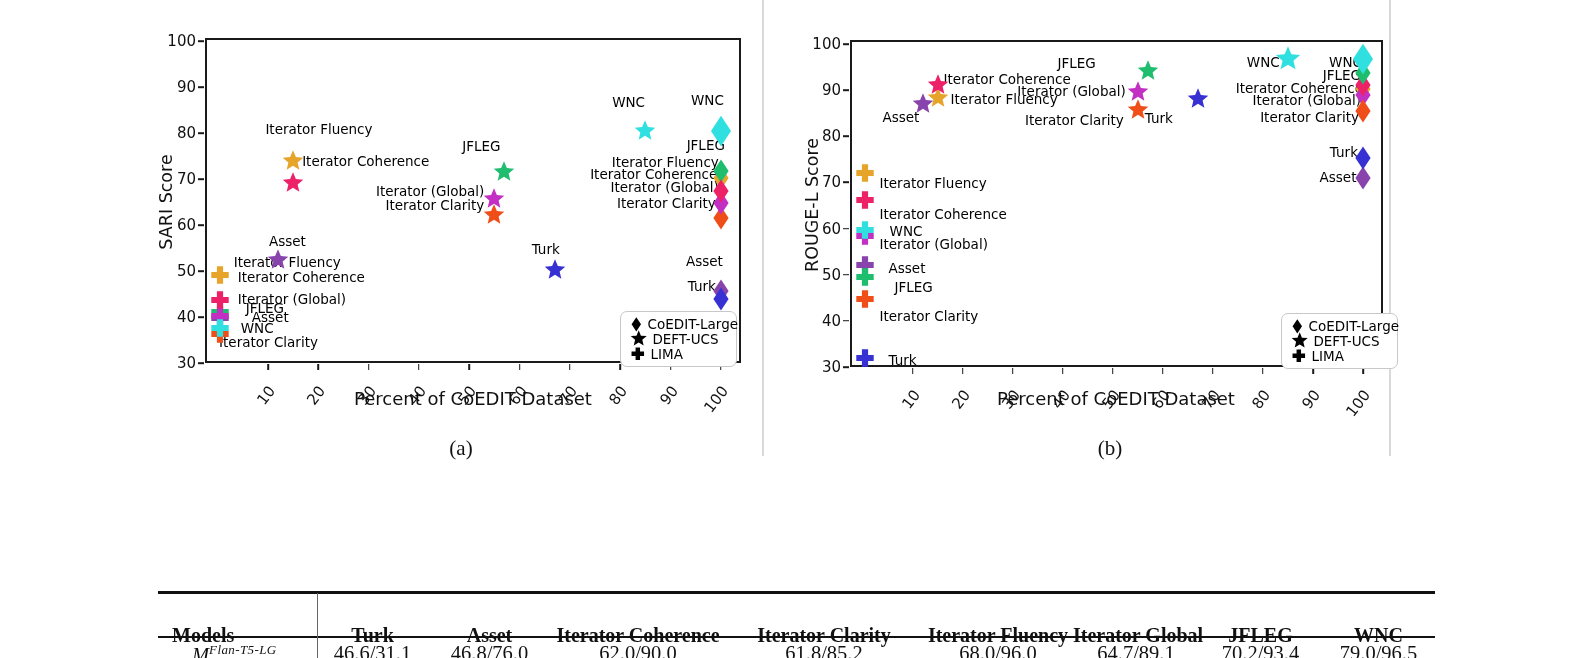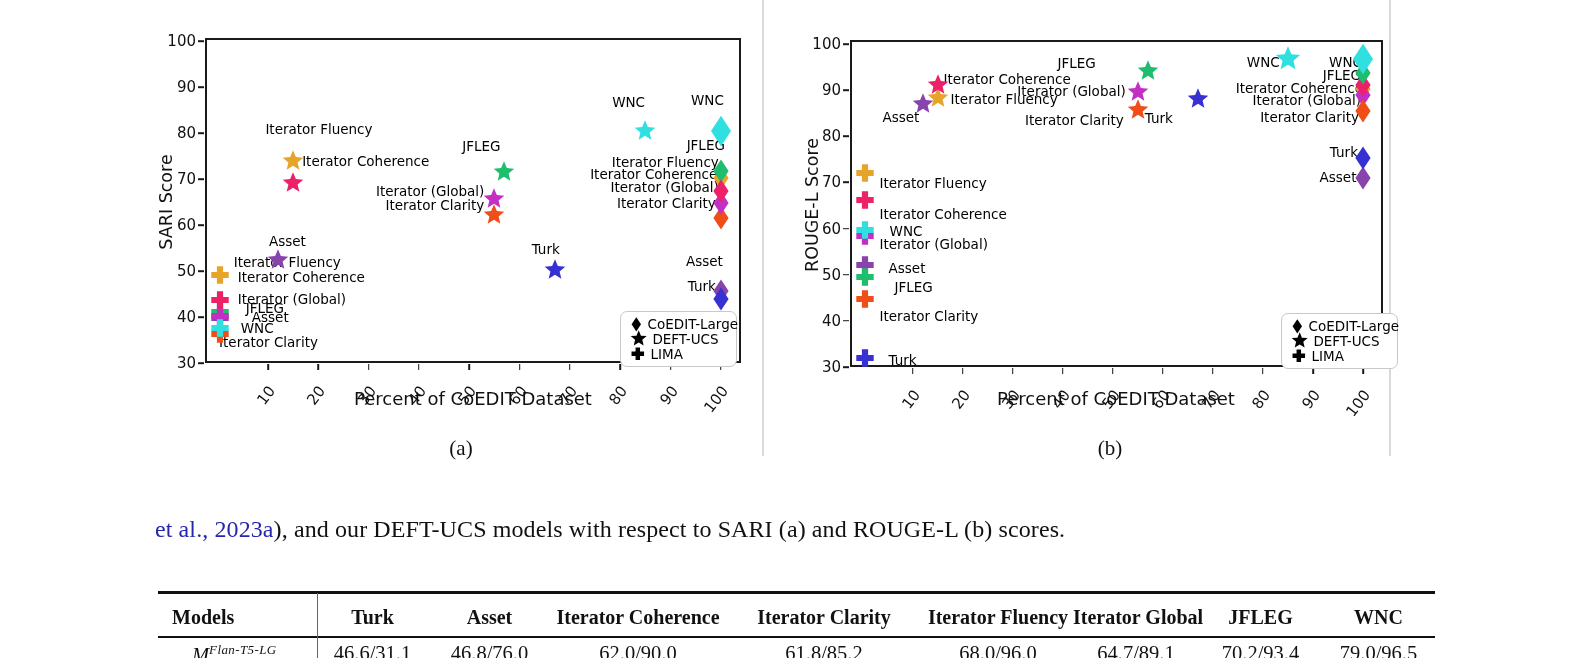--- a/index.html
+++ b/index.html
@@ -90,26 +90,25 @@
         <span class="legend-label">LIMA</span>
       </div>
     </div>
 
   <div class="gray-sep" style="left:762px;"></div>
   <div class="gray-sep" style="left:1389px;"></div>
 
   <div class="subcap" style="left:461px;top:436px;">(a)</div>
   <div class="subcap" style="left:1110px;top:436px;">(b)</div>
 
-  <div class="caption-line" id="caption-line-1" style="top:516px;"><span class="cap-c">et al., 2023a</span><span class="cap-n">), and our DEFT-UCS models with respect to SARI (a) and ROUGE-L (b) scores.</span></div>
 
   <div class="rule" style="left:158px;top:591px;width:1277px;height:2.6px;"></div>
   <div class="rule" style="left:158px;top:636px;width:1277px;height:1.8px;"></div>
   <div class="vsep" style="left:317px;top:593px;height:65px;"></div>
-  <div class="thead" id="table-head" style="left: 158px; top: 606px; width: 1277px; grid-template-columns: 159px 111px 123px 174px 198px 150px 126px 123px 113px;">
+  <div class="thead" id="table-head" style="left: 158px; top: 624px; width: 1277px; grid-template-columns: 159px 111px 123px 174px 198px 150px 126px 123px 113px;">
       <div class="cell first">Models</div>
       <div class="cell">Turk</div>
       <div class="cell">Asset</div>
       <div class="cell">Iterator Coherence</div>
       <div class="cell">Iterator Clarity</div>
       <div class="cell">Iterator Fluency</div>
       <div class="cell">Iterator Global</div>
       <div class="cell">JFLEG</div>
       <div class="cell">WNC</div>
     </div>

